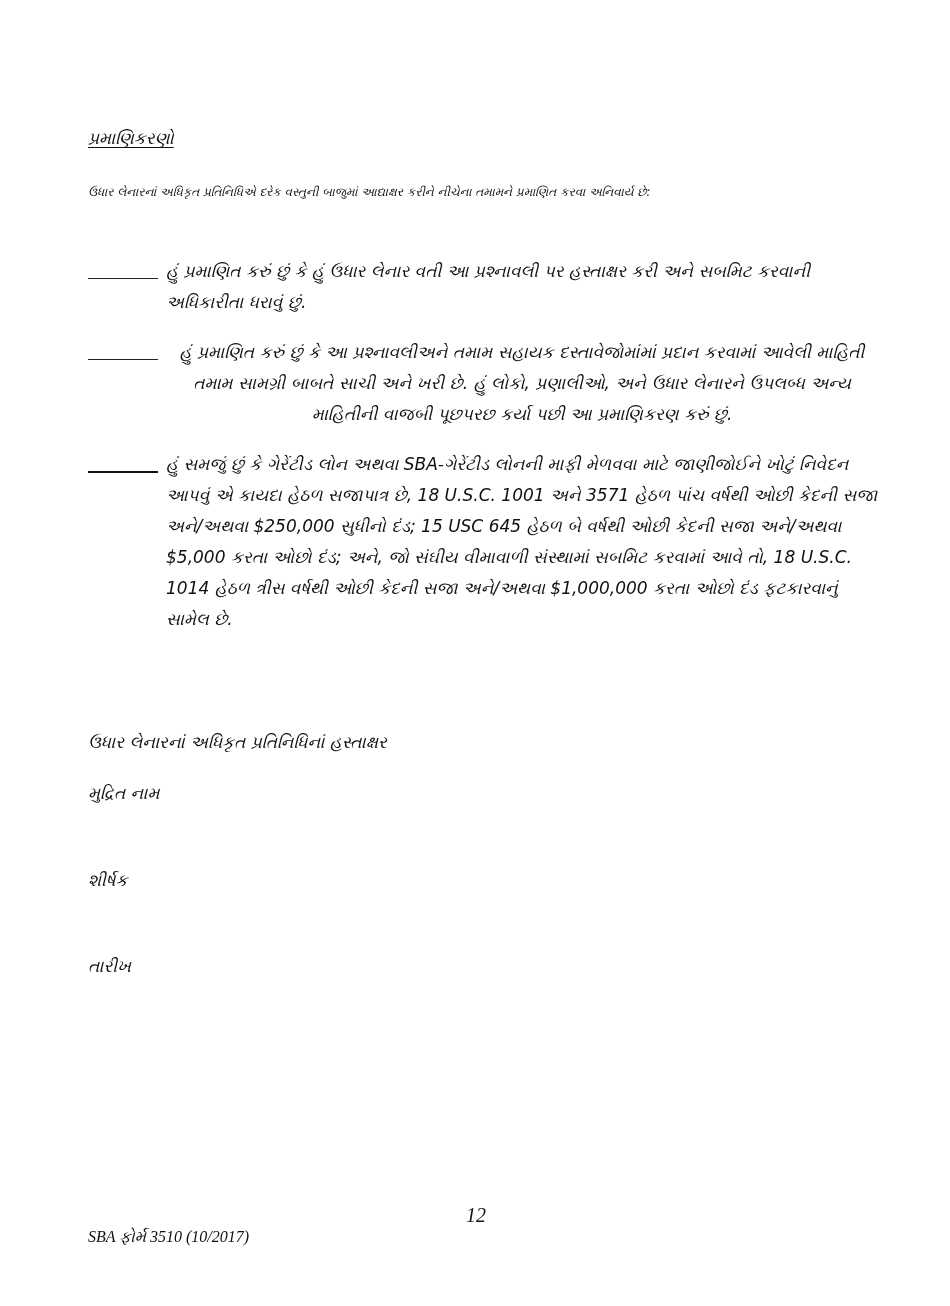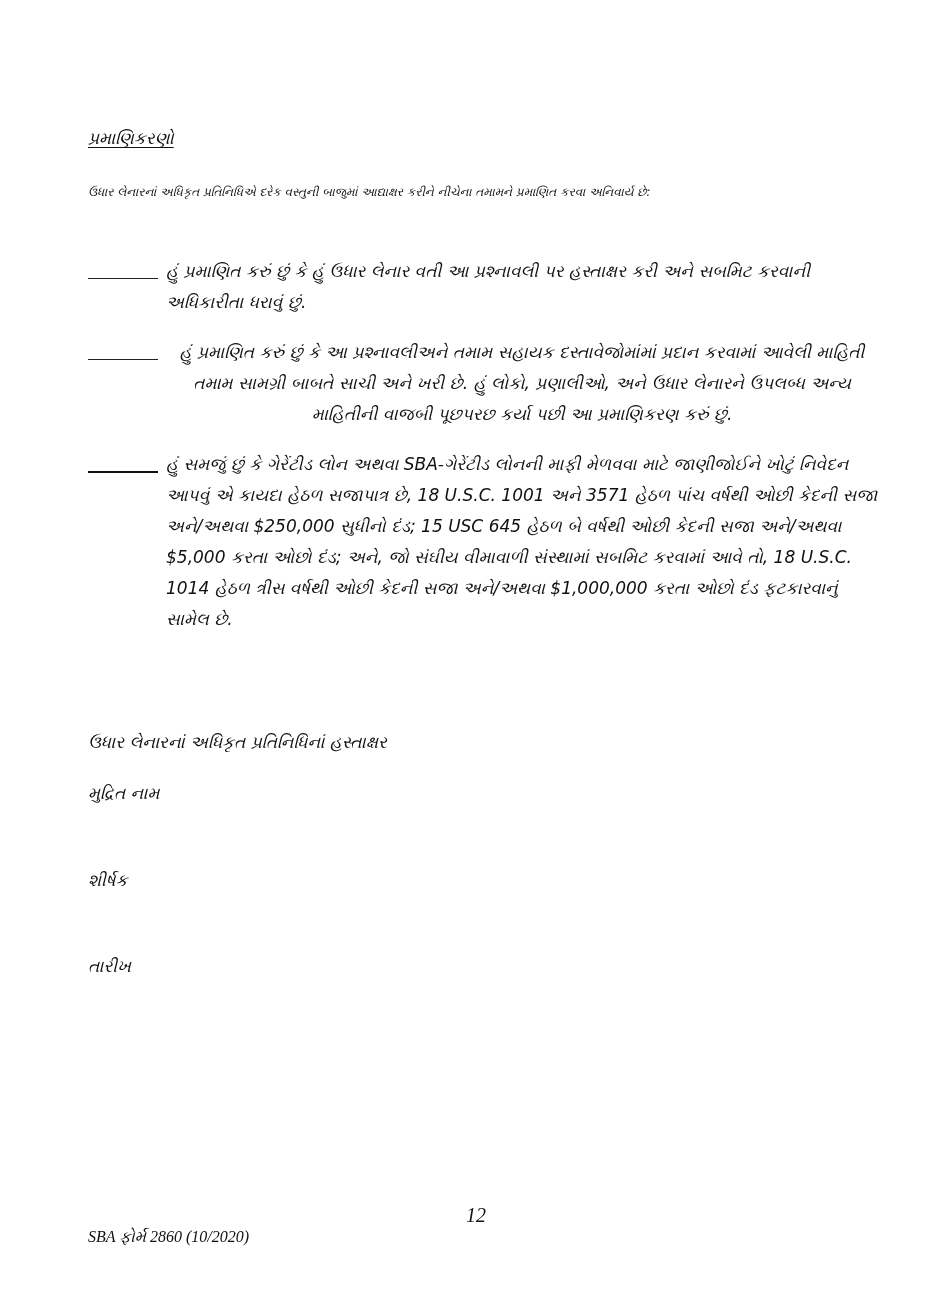--- a/index.html
+++ b/index.html
@@ -67,15 +67,15 @@
     <span class="blank thick"></span>
     <span class="text">હું સમજું છું કે ગેરેંટીડ લોન અથવા SBA-ગેરેંટીડ લોનની માફી મેળવવા માટે જાણીજોઈને ખોટું નિવેદન આપવું એ કાયદા હેઠળ સજાપાત્ર છે, 18 U.S.C. 1001 અને 3571 હેઠળ પાંચ વર્ષથી ઓછી કેદની સજા અને/અથવા $250,000 સુધીનો દંડ; 15 USC 645 હેઠળ બે વર્ષથી ઓછી કેદની સજા અને/અથવા $5,000 કરતા ઓછો દંડ; અને, જો સંઘીય વીમાવાળી સંસ્થામાં સબમિટ કરવામાં આવે તો, 18 U.S.C. 1014 હેઠળ ત્રીસ વર્ષથી ઓછી કેદની સજા અને/અથવા $1,000,000 કરતા ઓછો દંડ ફટકારવાનું સામેલ છે.</span>
   </div>
 
   <div class="sig-label s1">ઉધાર લેનારનાં અધિકૃત પ્રતિનિધિનાં હસ્તાક્ષર</div>
   <div class="sig-label s2">મુદ્રિત નામ</div>
   <div class="sig-label s3">શીર્ષક</div>
   <div class="sig-label s4">તારીખ</div>
 
   <div class="page-number">12</div>
-  <div class="footer">SBA ફોર્મ 2860 (10/2020)</div>
+  <div class="footer">SBA ફોર્મ 3510 (10/2017)</div>
 
 </div>
 
 </body></html>

